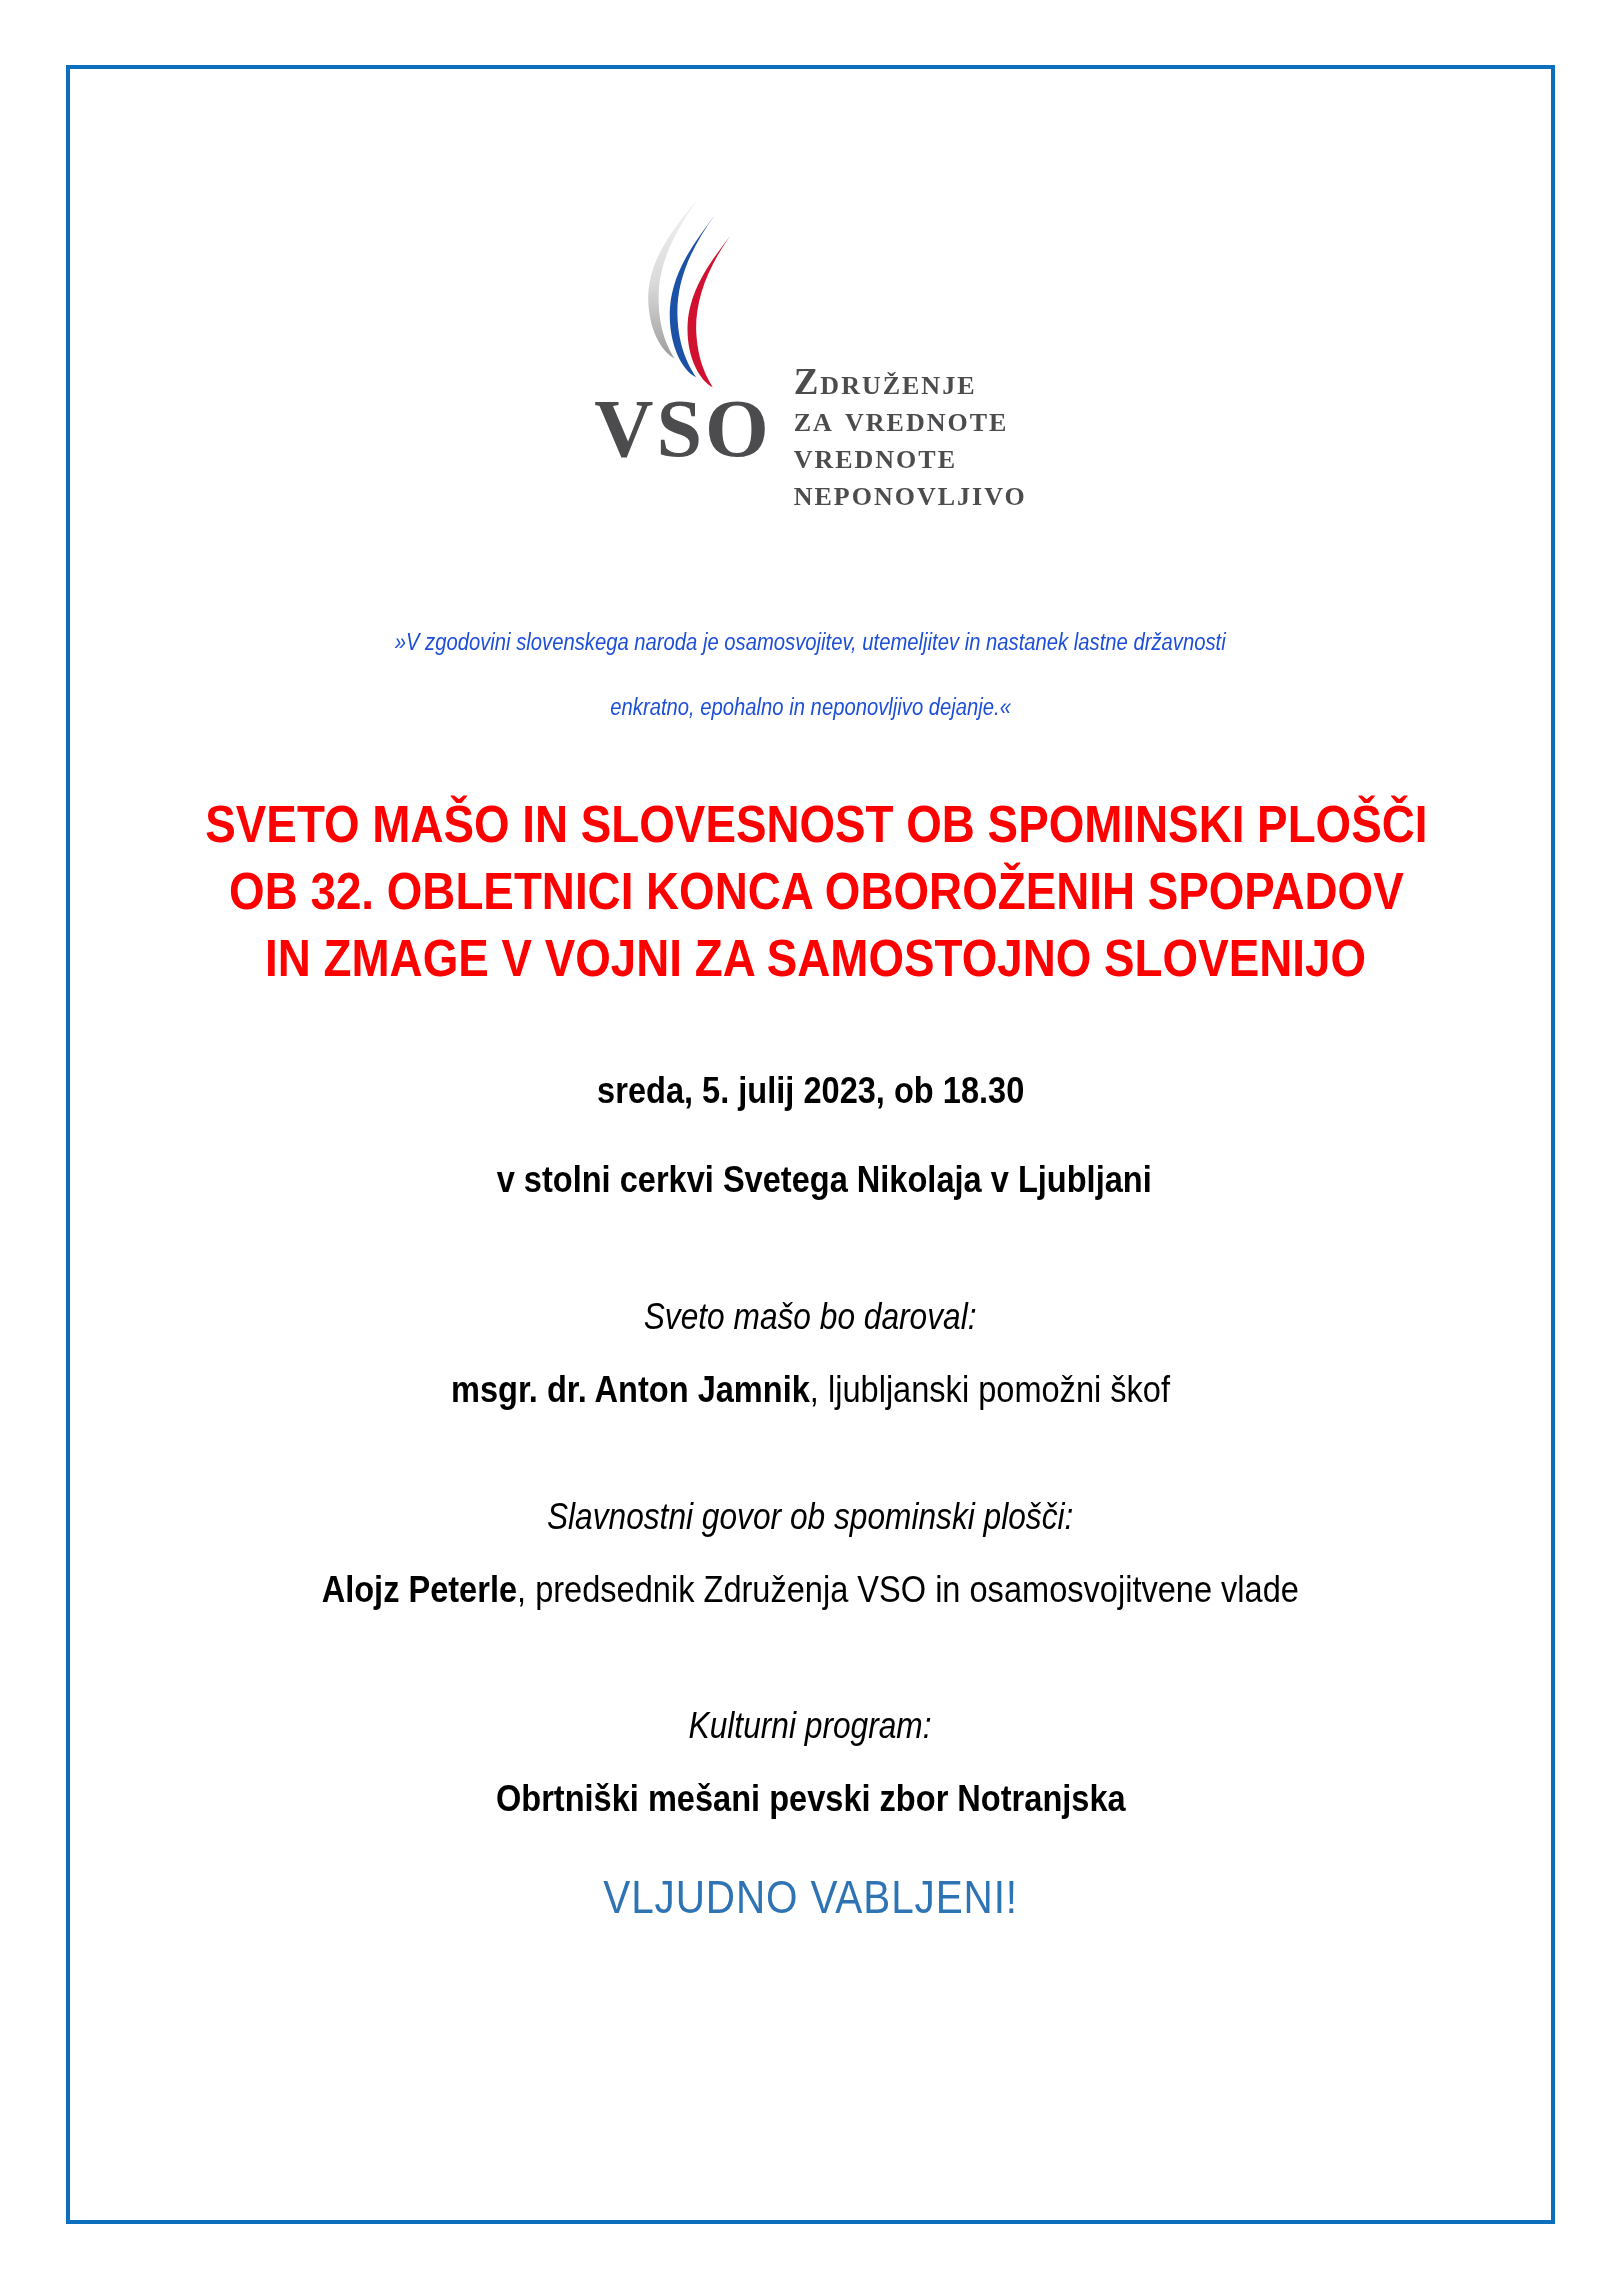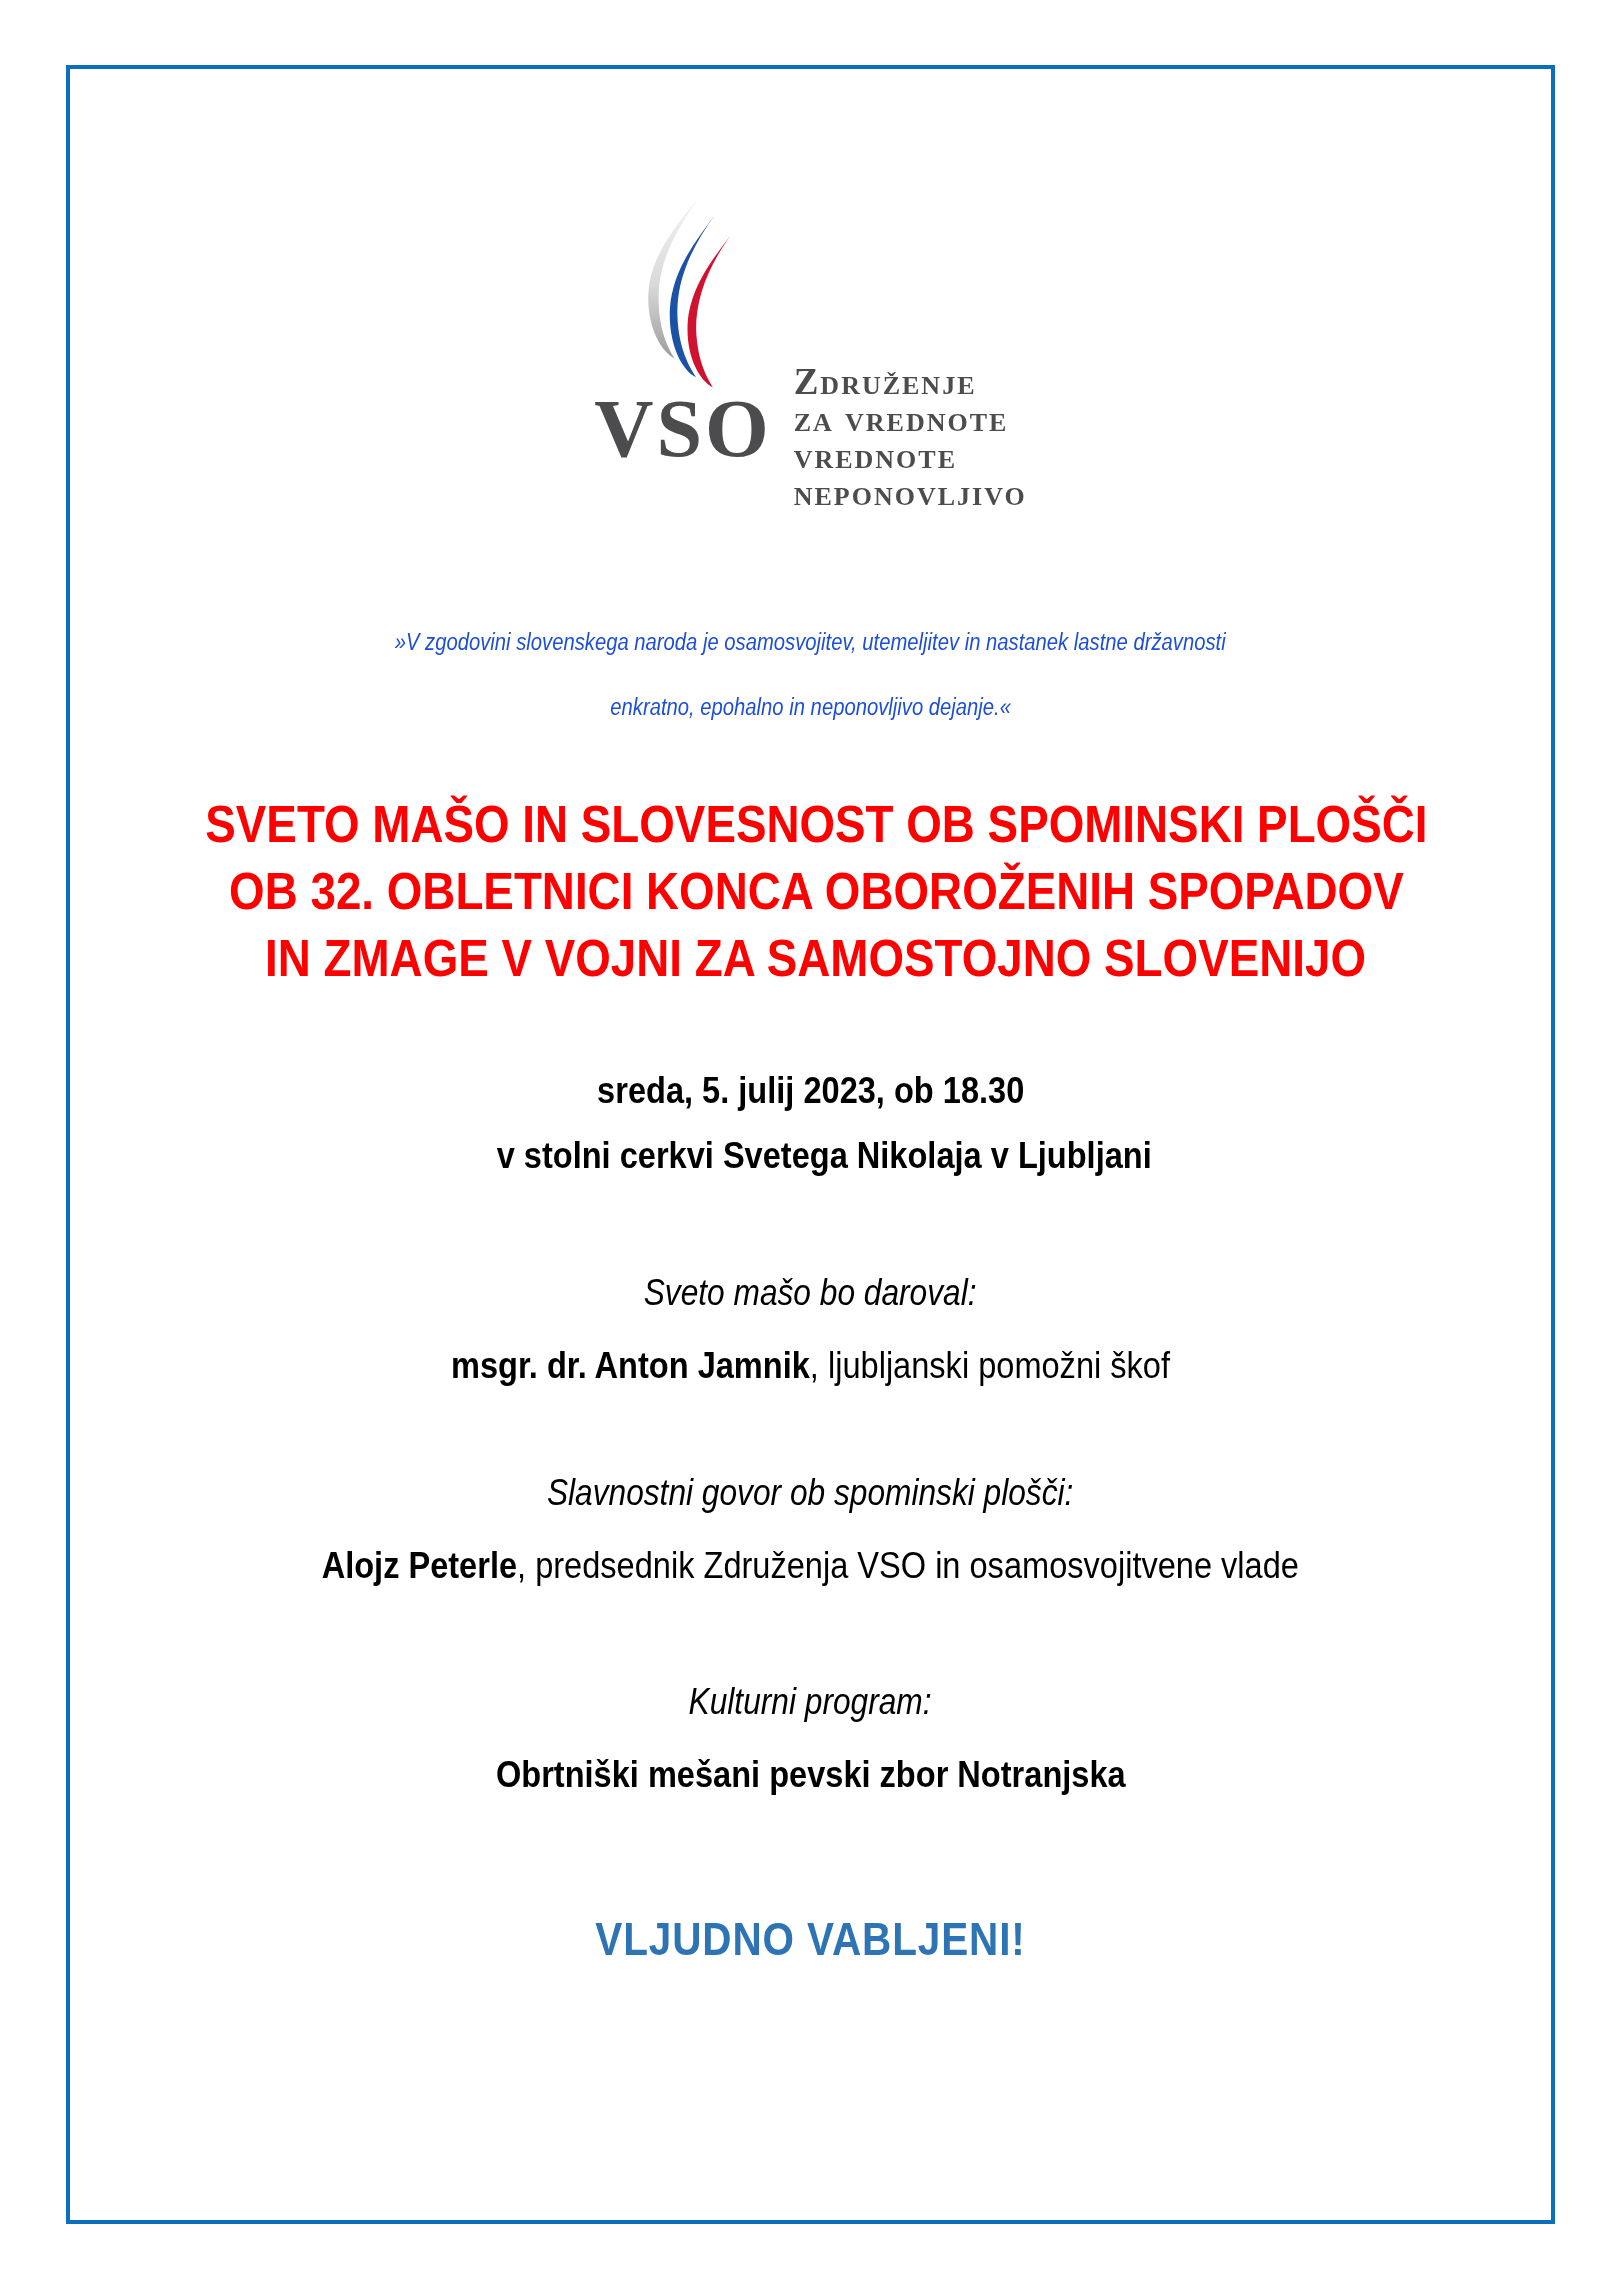--- a/index.html
+++ b/index.html
@@ -40,28 +40,28 @@
     font-variant:small-caps;font-weight:600;
     font-size:37px;line-height:37px;letter-spacing:2px;
     color:var(--logo-gray,#4c4c4e);
   }
 
   
   .quote{margin-top:99px;font-style:italic;font-size:23px;line-height:65px;color:#1d4ed8;}
   .intro{margin-top:73px;font-size:37px;line-height:45px;font-weight:bold;}
   .title{margin:51px 0 0 0;font-size:52px;line-height:67px;font-weight:bold;color:var(--title-red,#ff0000);padding-left:11px;}
   .when{margin-top:76px;font-size:37px;line-height:45px;font-weight:bold;}
-  .where{margin-top:20px;font-size:37px;line-height:45px;font-weight:bold;padding-left:28px;}
+  .where{margin-top:44px;font-size:37px;line-height:45px;font-weight:bold;padding-left:28px;}
   .slabel{font-style:italic;font-size:36px;line-height:43px;}
   .svalue{font-size:37px;line-height:45px;}
   .m-lab1{margin-top:93px;}
   .m-lab2{margin-top:83px;}
   .m-lab3{margin-top:92px;}
   .m-val{margin-top:29px;}
-  .closing{margin-top:116px;font-size:46px;line-height:53px;font-weight:bold;letter-spacing:1px;color:var(--closing-blue,#2e74b5);}
+  .closing{margin-top:50px;font-size:46px;line-height:53px;font-weight:normal;letter-spacing:1px;color:var(--closing-blue,#2e74b5);}
 </style>
 </head>
 <body>
 
 <div class="page">
   <div class="frame"></div>
 
   <div class="content">
 
     <div class="logo-row">

